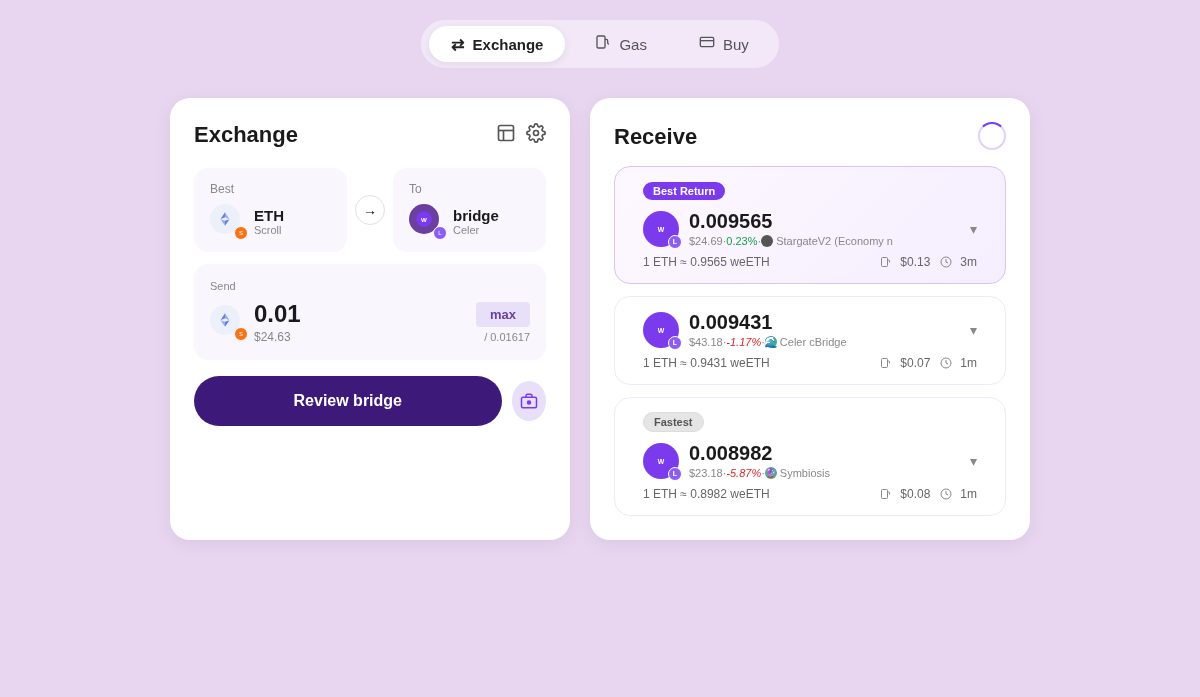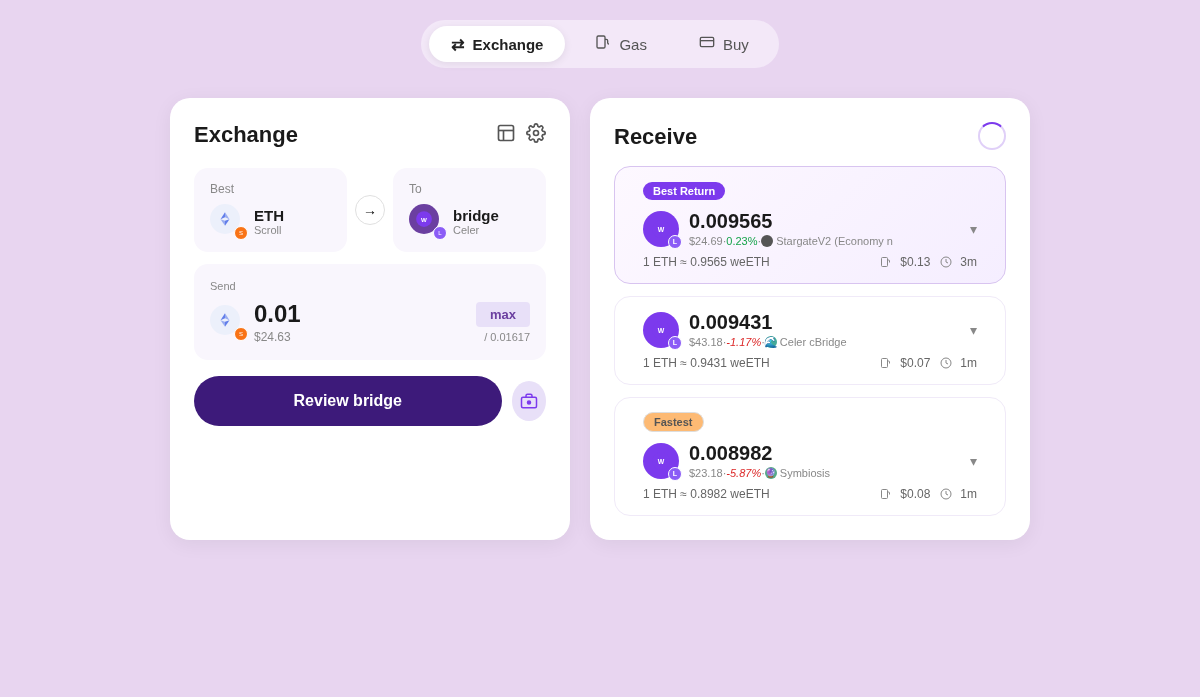--- a/index.html
+++ b/index.html
@@ -306,21 +306,21 @@
       background: #7c3aed;
       color: white;
       font-size: 11px;
       font-weight: 600;
       padding: 3px 10px;
       border-radius: 50px;
       display: inline-block;
       margin-bottom: 10px;
     }
     .fastest-badge {
-      background: #fdba74;
+      background: #e5e5e5;
       color: #555;
       font-size: 11px;
       font-weight: 600;
       padding: 3px 10px;
       border-radius: 50px;
       border: 1.5px solid #ddd;
       display: inline-block;
       margin-bottom: 10px;
     }
 

